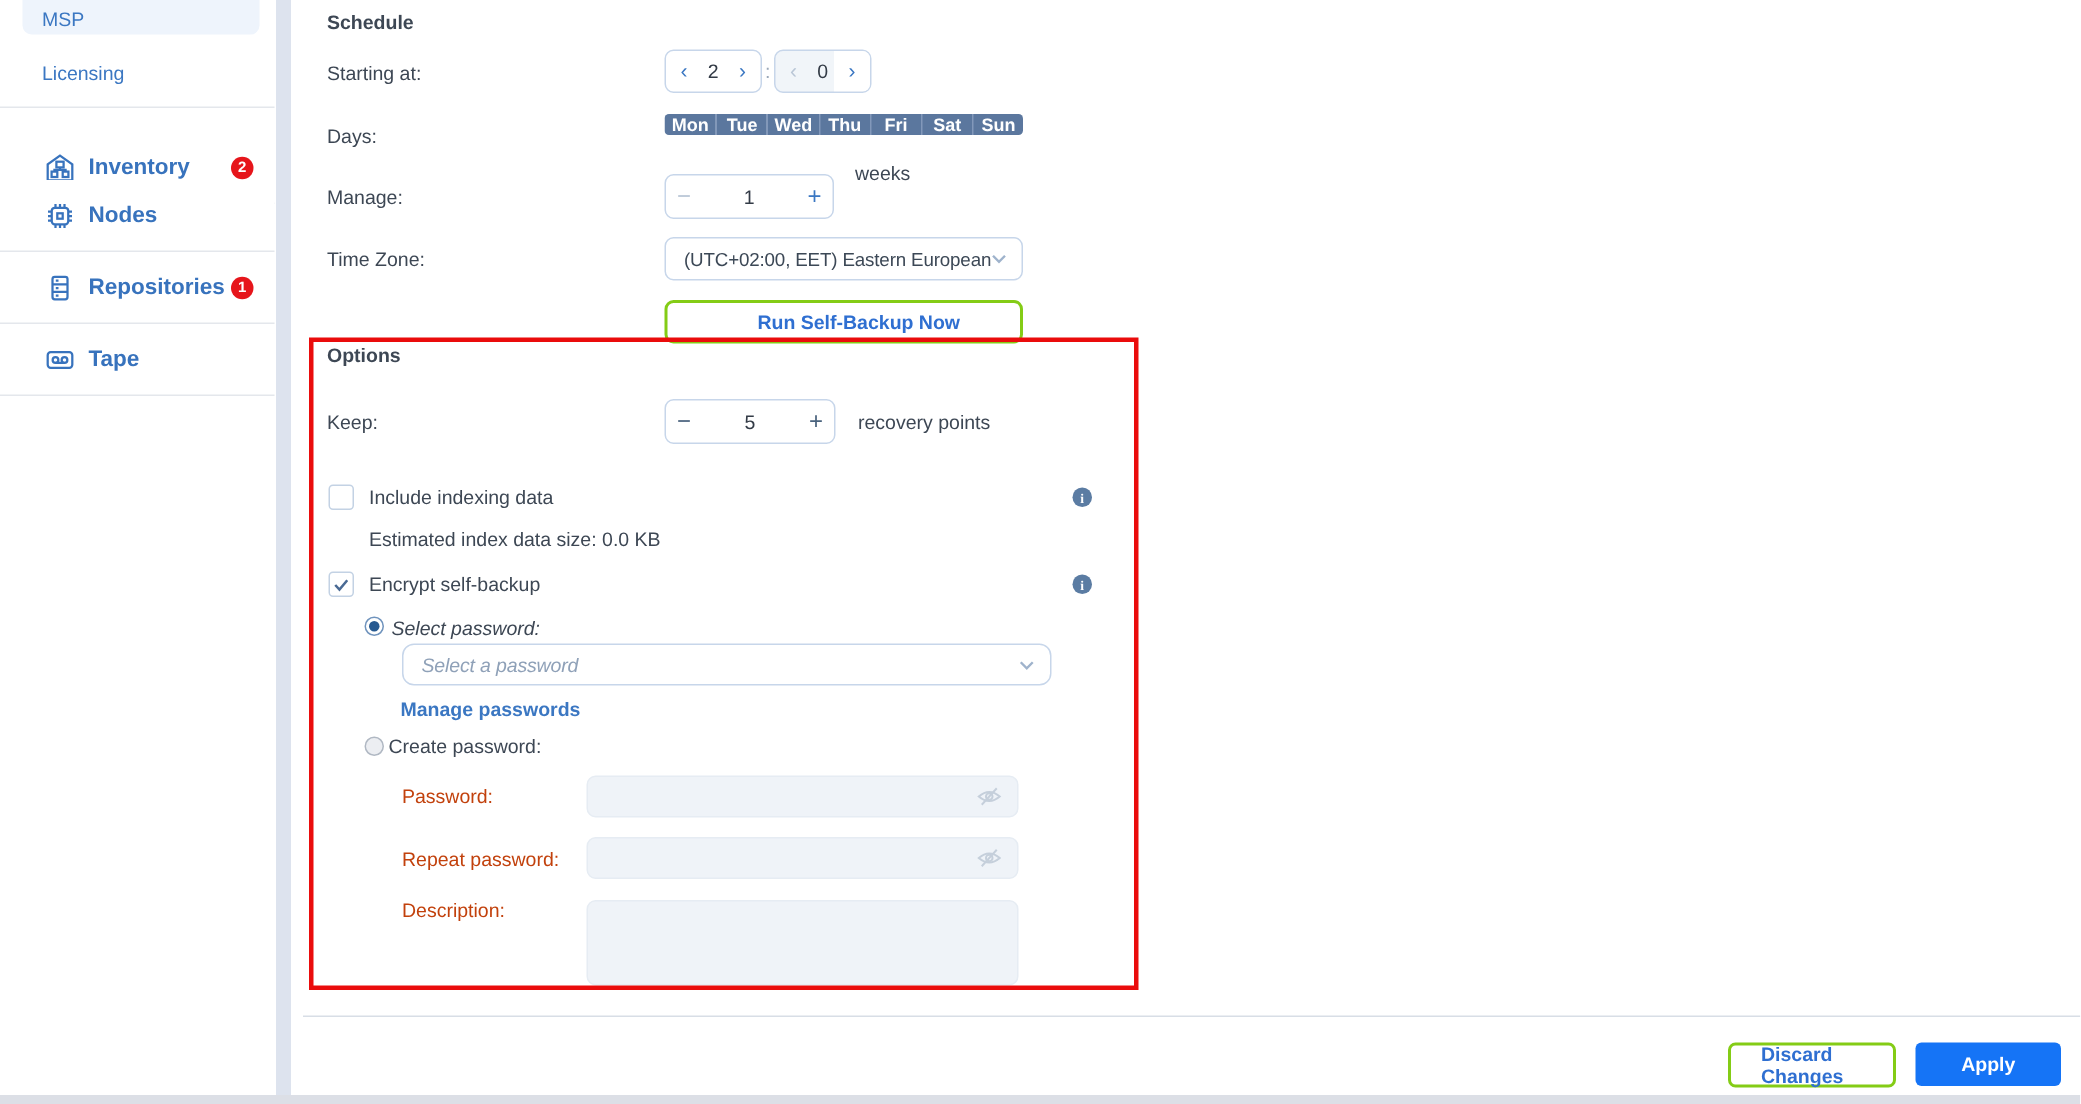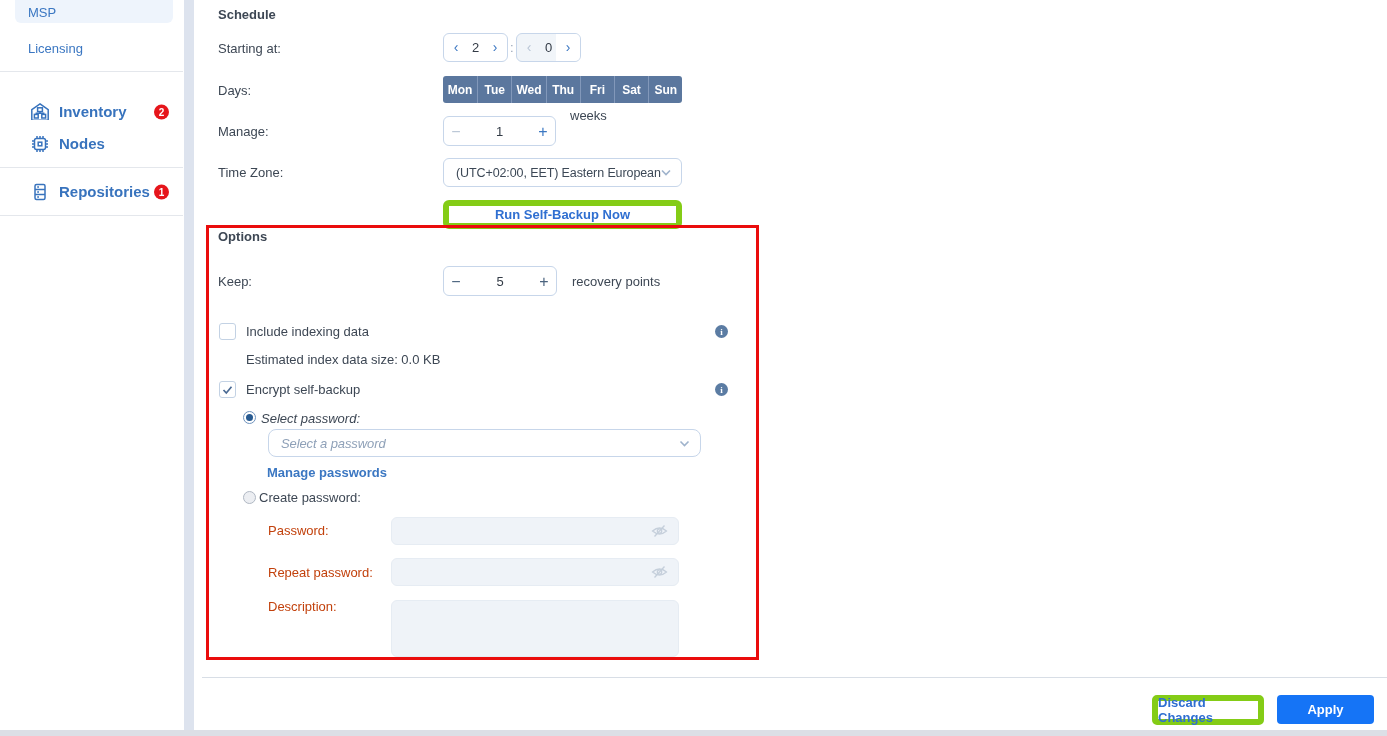--- a/index.html
+++ b/index.html
@@ -35,35 +35,35 @@
     cursor:pointer; user-select:none; flex:none; line-height:27px; }
   .stepper .sbtn.dark { color:#4a637e; font-size:16px; }
   .stepper .sbtn.disabled { color:#b9c6d6; cursor:default; }
   .stepper .sval { flex:1; text-align:center; font-size:13px; color:#333b46; }
   .stepper.shaded { background:#f1f5f9; }
   .stepper.shaded .rightcell { background:#fff; align-self:stretch; display:flex;
     align-items:center; justify-content:center; width:24px; }
   .colon { position:absolute; color:#9aa7b8; font-size:13px; }
 
   .daysgroup { position:absolute; display:flex; border-radius:3px; overflow:hidden; }
-  .daycell { width:34.2px; height:27px; background:#5b779e; color:#fff; font-size:12px;
+  .daycell { width:34.2px; height:14px; background:#5b779e; color:#fff; font-size:12px;
     font-weight:700; display:flex; align-items:center; justify-content:center;
     border-left:1px solid #8298ba; cursor:pointer; }
   .daycell:first-child { border-left:none; }
 
   .select { position:absolute; background:#fff; border:1px solid #c7d6ea; border-radius:6px;
     display:flex; align-items:center; cursor:pointer; }
   .select .stext { flex:1; padding-left:12px; font-size:12.5px; letter-spacing:-0.1px;
     color:#3c4856; white-space:nowrap; overflow:hidden; }
   .select .stext.placeholder { font-style:italic; color:#8fa1b8; font-size:13px; }
   .select .chev { flex:none; margin-right:10px; }
 
-  .btn-outline { position:absolute; background:#fff; border:6px solid #84cc16; border-radius:6px;
+  .btn-outline { position:absolute; background:#fff; border:2px solid #84cc16; border-radius:6px;
     color:#2f6fd1; font-weight:700; font-size:13px; display:flex; align-items:center;
-    justify-content:center; cursor:pointer; }
+    justify-content:center; cursor:pointer;padding-left:20px; }
   .btn-primary { position:absolute; background:#1574f6; border:none; border-radius:4px;
     color:#fff; font-weight:700; font-size:13px; display:flex; align-items:center;
     justify-content:center; cursor:pointer; }
 
   .checkbox { position:absolute; width:17px; height:17px; background:#fff;
     border:1px solid #c3d2e4; border-radius:3px; cursor:pointer;
     display:flex; align-items:center; justify-content:center; }
   .radio { position:absolute; width:13px; height:13px; border-radius:50%; cursor:pointer; }
   .radio.on { border:1px solid #6f93bd; background:#fff; }
   .radio.on::after { content:""; display:block; width:7px; height:7px; border-radius:50%;
@@ -121,20 +121,29 @@
     <div class="nav-item" style="top:168px;">
       <svg class="nicon" viewBox="0 0 20 20" fill="none" stroke="#3873bd" stroke-width="1.5">
         <rect x="5" y="2.5" width="10" height="15" rx="1.5"></rect>
         <path d="M5 7.5 H15 M5 12.5 H15"></path>
         <path d="M7.2 5 H9 M7.2 10 H9 M7.2 15 H9"></path>
       </svg>
       <span class="nlabel">Repositories</span>
       <span class="badge">1</span>
     </div>
 
+    <div class="nav-item" style="top:216px;">
+      <svg class="nicon" viewBox="0 0 20 20" fill="none" stroke="#3873bd" stroke-width="1.5">
+        <rect x="1.8" y="4.8" width="16.4" height="10.4" rx="2"></rect>
+        <circle cx="7" cy="10" r="1.9"></circle>
+        <circle cx="13" cy="10" r="1.9"></circle>
+        <path d="M7 11.9 H13"></path>
+      </svg>
+      <span class="nlabel">Tape</span>
+    </div>
   </div>
 
   <div class="vscrollbar"></div>
 
   <div class="lbl bold" style="left:218px; top:7px;">Schedule</div>
 
   <div class="lbl" style="left:218px; top:41px;">Starting at:</div>
   <div class="stepper" style="left:443px; top:33px; width:65px; height:29px;">
     <span class="sbtn">‹</span>
     <span class="sval">2</span>

